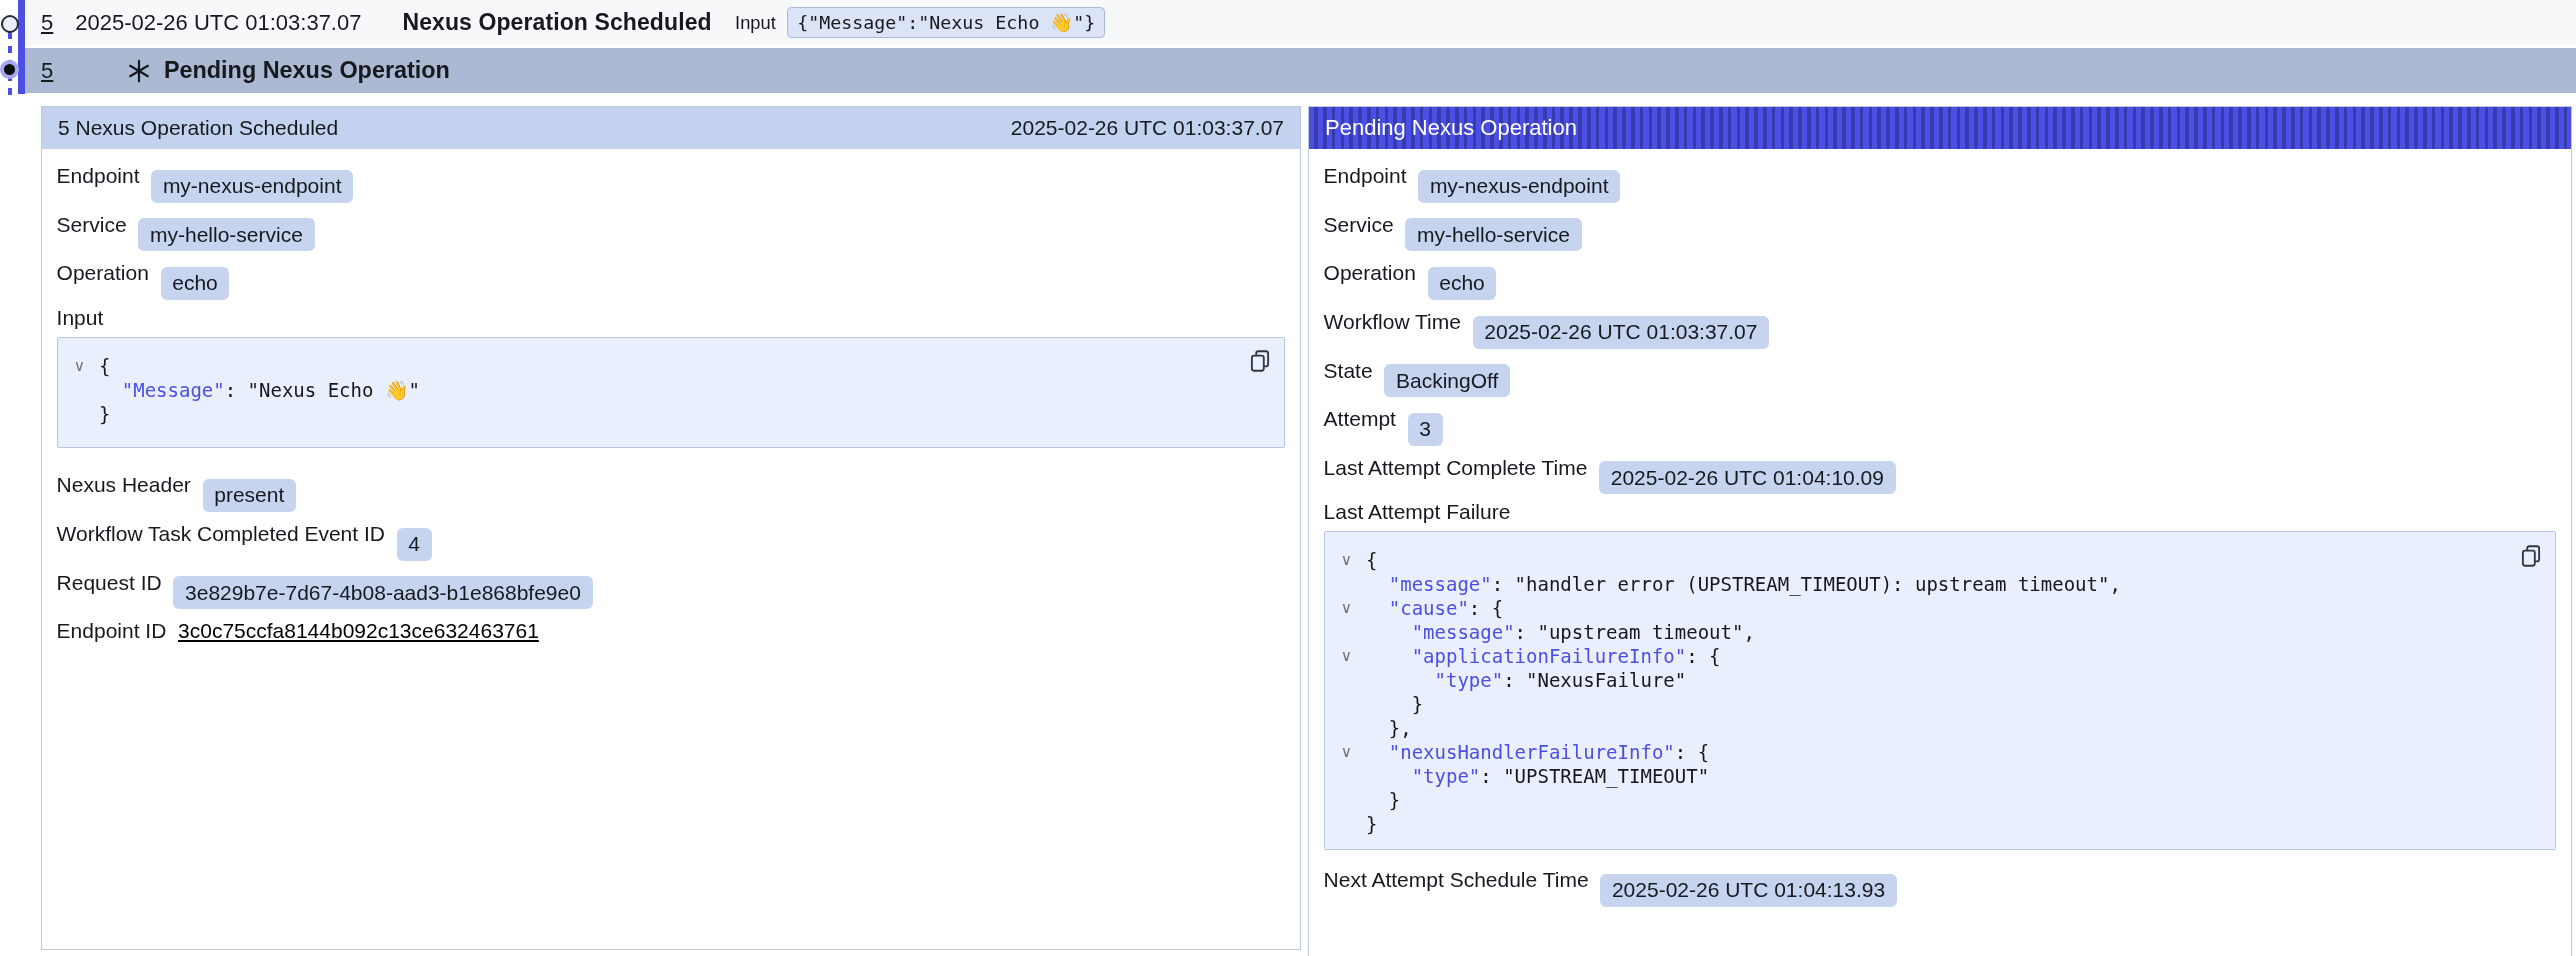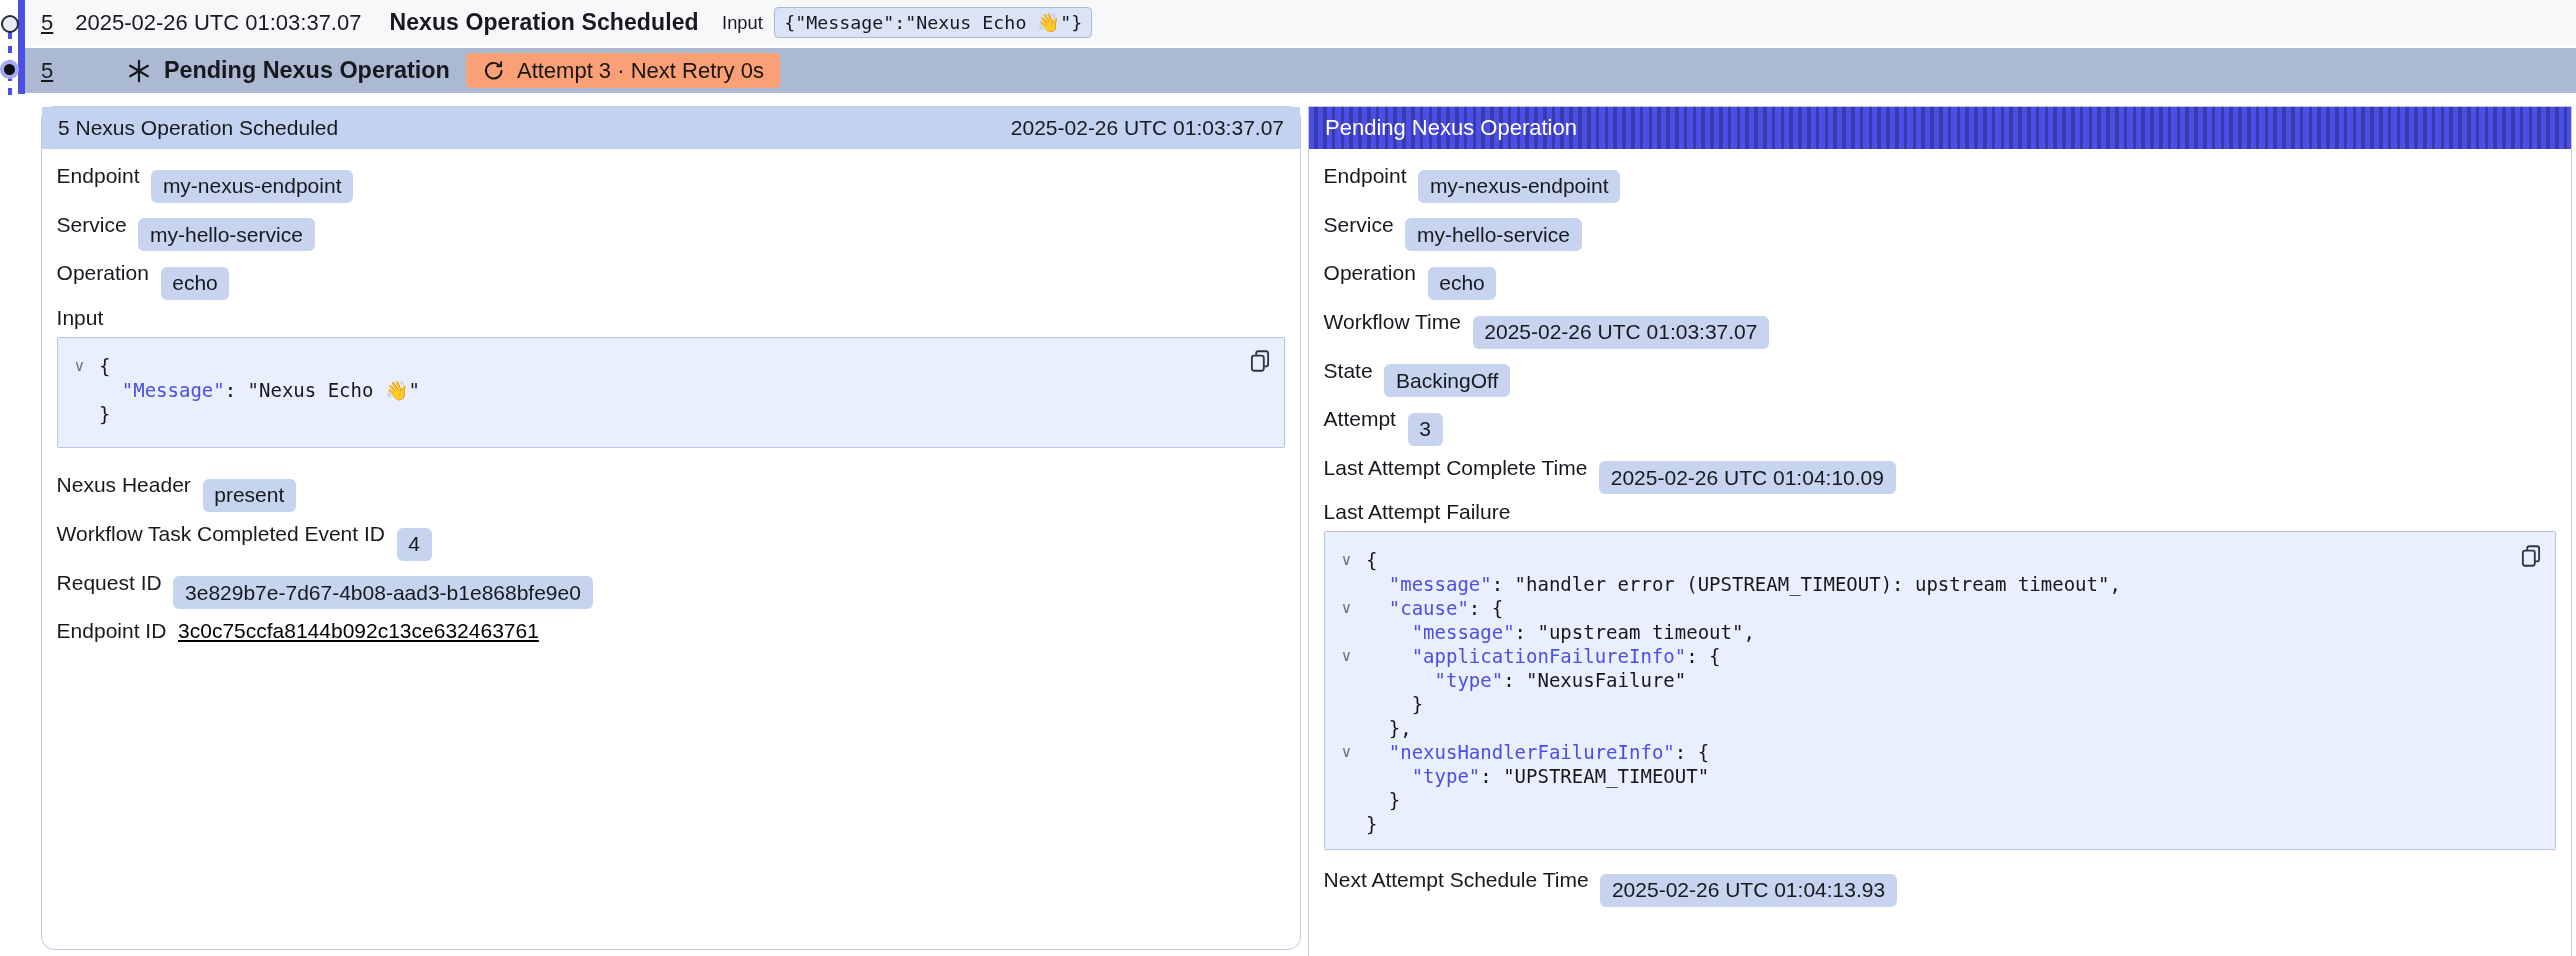--- a/index.html
+++ b/index.html
@@ -16,34 +16,34 @@
                   background:#a3a8ef; z-index:2; display:flex; align-items:center; justify-content:center; }
   .tl-dot-inner { width:11.7px; height:11.7px; border-radius:50%; background:#0e0f12; }
   .tl-bar { position:absolute; left:18.3px; top:0; width:6.6px; height:94px; background:#4b4fe3; }
 
   
   .evrow { position:absolute; left:25px; right:0; display:flex; align-items:center; }
   .row1 { top:0; height:45px; background:#f7f8fa; font-size:22px; }
   .row2 { top:48px; height:45px; background:#abb9d3; font-size:22px; }
   .evt-id { margin-left:16px; text-decoration:underline; color:#17191f; cursor:pointer; }
   .row1 .evt-time { margin-left:22px; }
-  .row1 .evt-title { margin-left:28px; font-weight:700; font-size:23px; letter-spacing:0.1px; }
+  .row1 .evt-title { margin-left:41px; font-weight:700; font-size:23px; letter-spacing:0.1px; }
   .row1 .evt-input-label { margin-left:23.4px; font-size:18.3px; }
   .row1 .evt-input-chip { margin-left:11.7px; font-family:"DejaVu Sans Mono", monospace; font-size:18.3px;
                           background:#dbe4f6; border:1.5px solid #a9b8d9; border-radius:4.4px;
                           padding:3.7px 8.8px; line-height:1.2; }
   .row2 .ast-icon { margin-left:73px; display:inline-flex; }
   .row2 .evt-title { margin-left:11.7px; font-weight:700; font-size:23.4px; }
   .attempt-badge { margin-left:16px; display:inline-flex; align-items:center; gap:11.7px;
                    background:#f9a077; border-radius:4.4px; padding:5.1px 16px; height:35px;
                    font-size:22px; color:#1b150f; }
 
   
   .panel { position:absolute; top:106px; border:1.5px solid #bcc9df; background:#ffffff; }
-  .panel-left  { left:41px;  width:1260px; height:844px;border-radius:13px; }
+  .panel-left  { left:41px;  width:1260px; height:844px; }
   .panel-right { left:1308px; width:1264px; height:879px; }
   .phead { height:42px; display:flex; align-items:center; justify-content:space-between;
            padding:0 16px; font-size:21px; }
   .phead-blue { background:#c3d2ee; color:#17191f; }
   .phead-striped { background:repeating-linear-gradient(90deg,#4b4fe3 0 5.1px,#383bb0 5.1px 8.8px);
                    color:#ffffff; font-weight:500; font-size:22px; }
   .pbody { padding:10.3px 14.6px 0 14.6px; }
 
   .frow { display:flex; align-items:center; height:34px; margin-bottom:14.6px; }
   .flabel { font-size:21px; margin-right:11.7px; white-space:nowrap; }
@@ -85,27 +85,20 @@
   <div class="evrow row2">
     <a class="evt-id">5</a>
     <span class="ast-icon">
       <svg viewBox="0 0 24 24" width="26" height="26" fill="none" stroke="#16181d" stroke-width="2" stroke-linecap="round">
         <line x1="12" y1="2.5" x2="12" y2="21.5"></line>
         <line x1="3.8" y1="7.2" x2="20.2" y2="16.8"></line>
         <line x1="3.8" y1="16.8" x2="20.2" y2="7.2"></line>
       </svg>
     </span>
     <span class="evt-title">Pending Nexus Operation</span>
-    <span class="attempt-badge">
-      <svg viewBox="0 0 24 24" width="23.4" height="23.4" fill="none" stroke="#1b150f" stroke-width="2" stroke-linecap="round" stroke-linejoin="round">
-        <path d="M20 12a8 8 0 1 1-2.35-5.66"></path>
-        <polyline points="19.6,3.4 19.6,7.4 15.6,7.4"></polyline>
-      </svg>
-      <span>Attempt 3 · Next Retry 0s</span>
-    </span>
   </div>
 
   <section class="panel panel-left">
     <header class="phead phead-blue">
       <span>5 Nexus Operation Scheduled</span>
       <span>2025-02-26 UTC 01:03:37.07</span>
     </header>
     <div class="pbody">
       <div class="frow">
         <span class="flabel">Endpoint</span>

